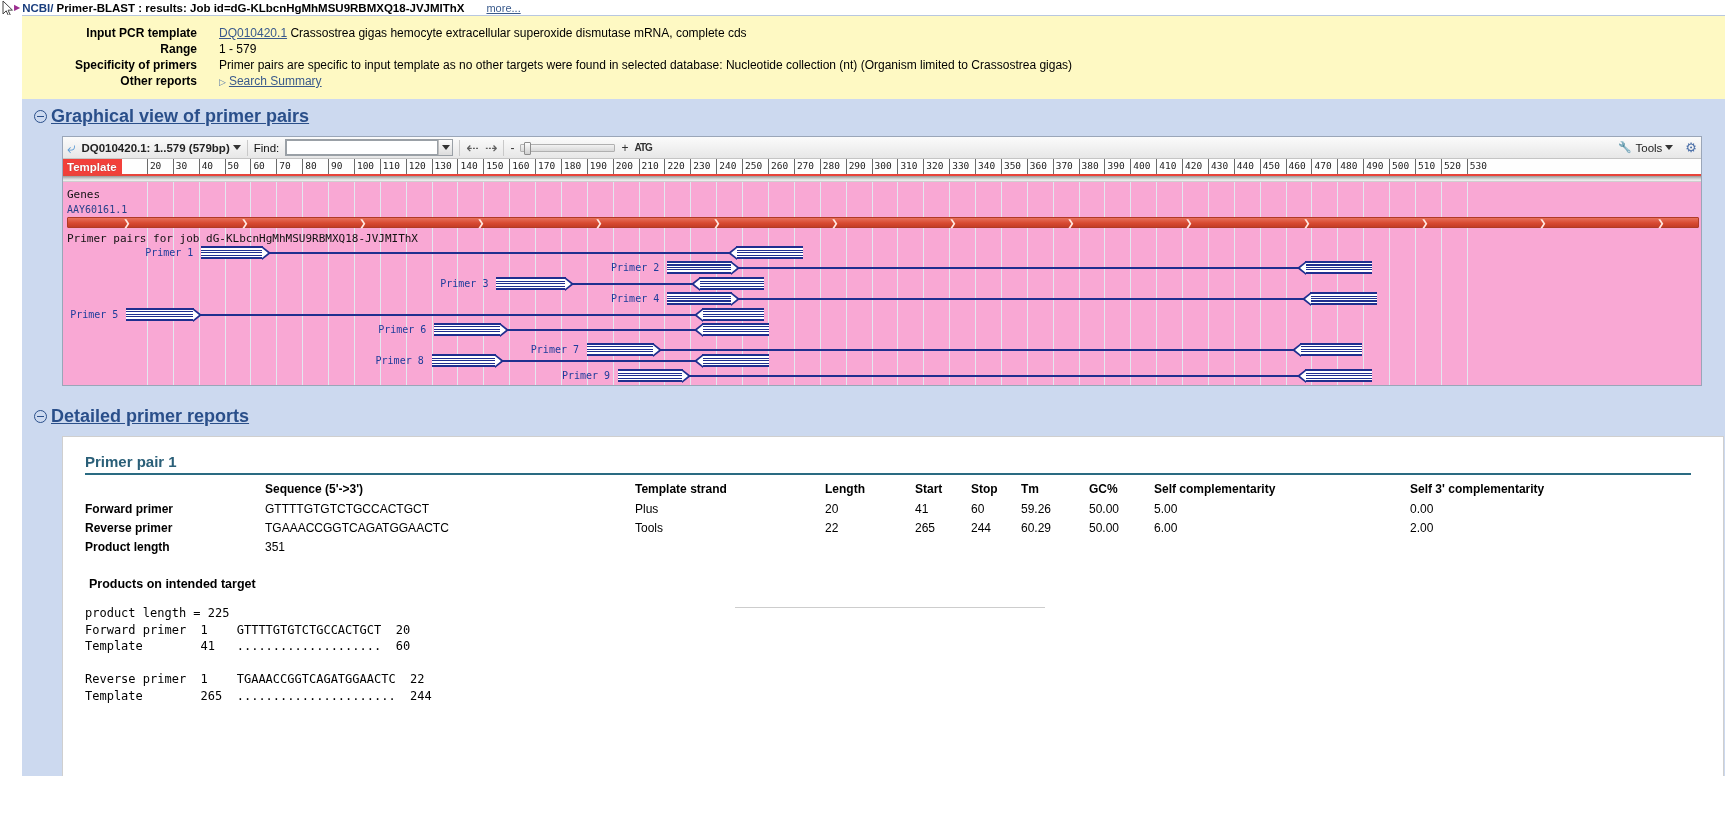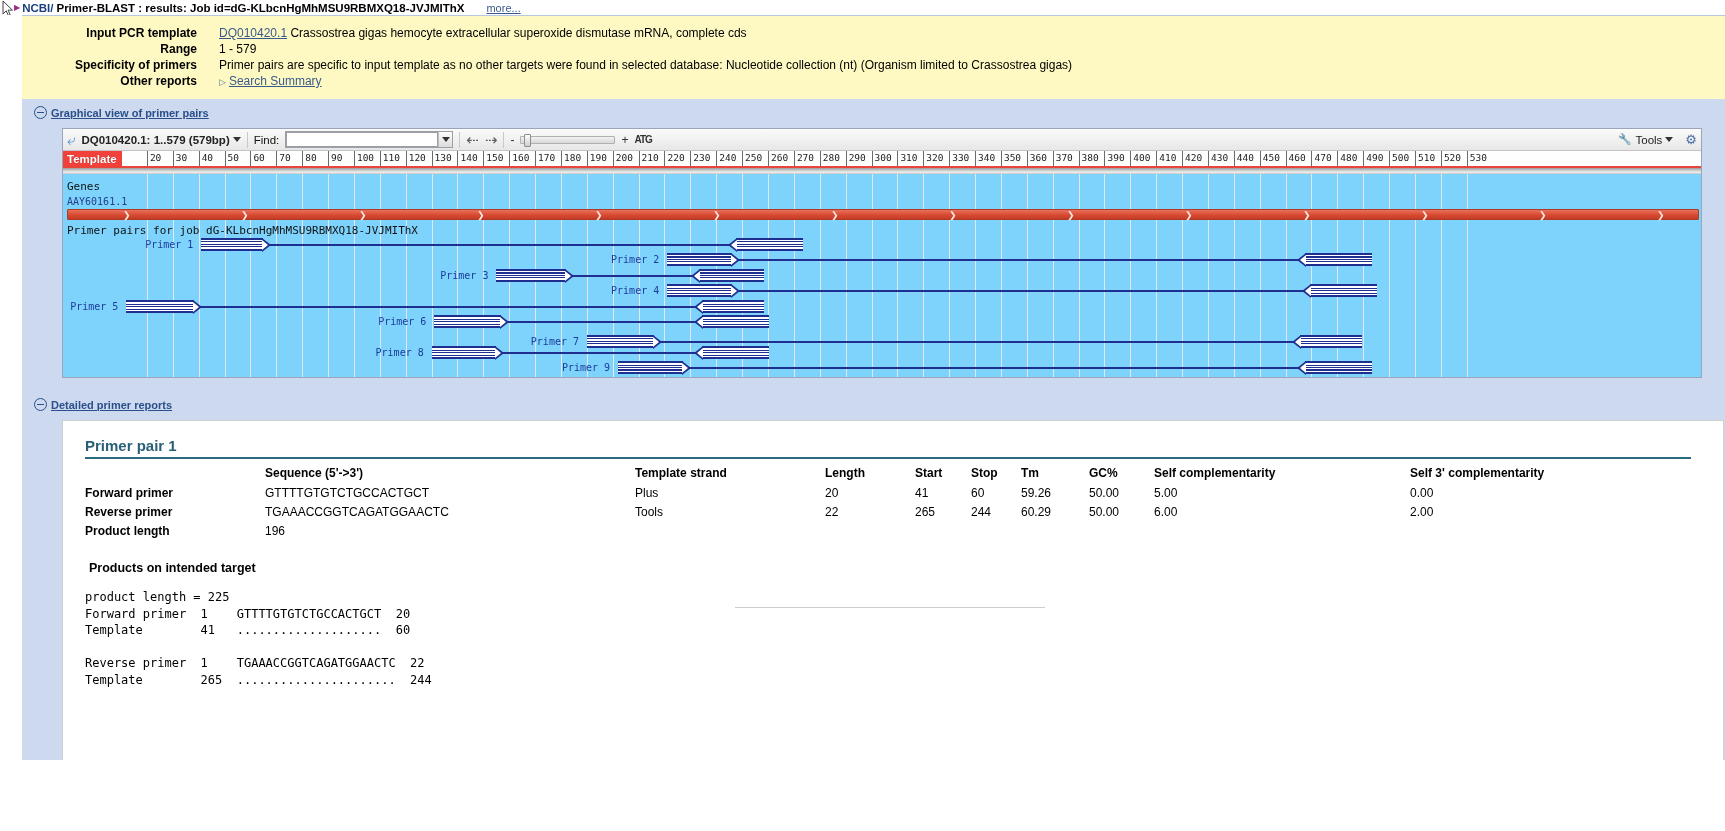--- a/index.html
+++ b/index.html
@@ -98,21 +98,21 @@
     display: inline-flex; align-items: center; justify-content: center;
     background: #ccd9ef;
     cursor: pointer;
     flex: 0 0 auto;
   }
   .minus-box::before {
     content: ""; display: block;
     width: 7px; height: 1.5px; background: #2a4f8a;
   }
   .section-title {
-    font-size: 11px;
+    font-size: 18px;
     font-weight: bold;
     color: #2a4f8a;
     text-decoration: underline;
     cursor: pointer;
   }
 
   
   #graphic-wrap {
     margin-left: 22px;
     background: #ccd9ef;
@@ -208,21 +208,21 @@
     font-family: "DejaVu Sans Mono", monospace;
   }
   #ruler-shadow {
     height: 6px;
     background: linear-gradient(#9a9a9a, #d9d9d9 60%, #f2f2f2);
     border-bottom: 1px solid #cfcfcf;
   }
   #panel-body {
     position: relative;
     height: 203px;
-    background: #7dd3fc;
+    background: #f9a8d4;
     overflow: hidden;
   }
   .vgrid {
     position: absolute; top: 0; bottom: 0;
     width: 1px; background: #e3e7ef;
   }
   .track-label {
     position: absolute;
     font-family: "DejaVu Sans Mono", monospace;
     font-size: 11px;
@@ -577,21 +577,21 @@
               <td>22</td>
               <td>265</td>
               <td>244</td>
               <td>60.29</td>
               <td>50.00</td>
               <td>6.00</td>
               <td>2.00</td>
             </tr>
             <tr>
               <td class="rowhdr">Product length</td>
-              <td>196</td>
+              <td>351</td>
               <td></td>
               <td></td>
               <td></td>
               <td></td>
               <td></td>
               <td></td>
               <td></td>
               <td></td>
             </tr>
           </tbody>

